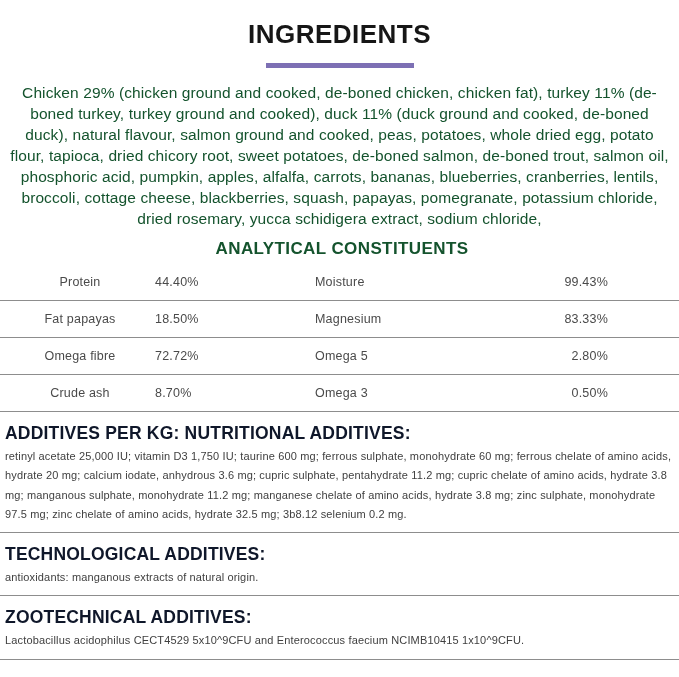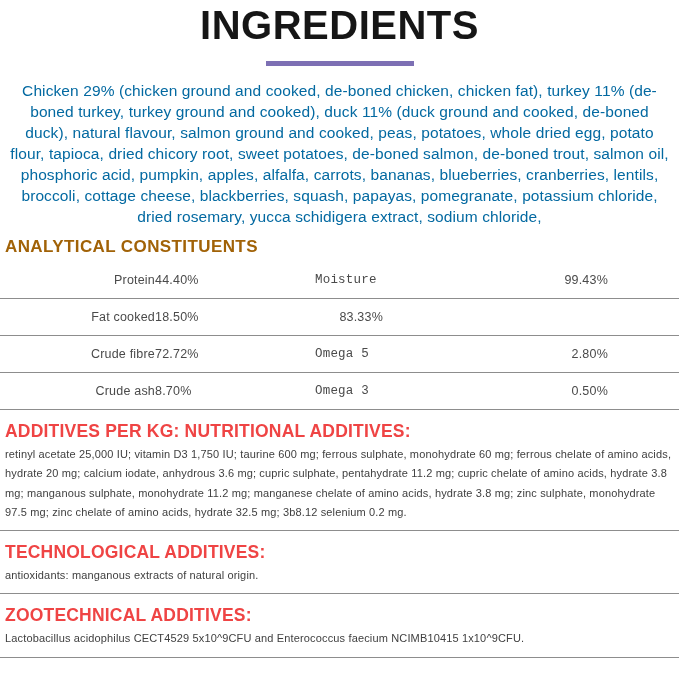--- a/index.html
+++ b/index.html
@@ -5,50 +5,50 @@
   * { margin:0; padding:0; box-sizing:border-box; }
   html,body { background:#ffffff; }
   body {
     width:679px; height:677px; overflow:hidden;
     font-family:"Liberation Sans", sans-serif;
     color:#3e3e3e;
   }
   .page { width:679px; height:677px; background:#fff; }
 
   .title {
-    text-align:center; font-size:40px; font-weight:800;
-    letter-spacing:0.5px; color:#161616; padding-top:3px;
+    text-align:center; font-size:26px; font-weight:800;
+    letter-spacing:0.5px; color:#161616; padding-top:19px;
   }
   .accent-bar { width:148px; height:5px; margin:13px auto 0; background:#7d70b4; }
 
   .ingredients-paragraph {
     margin:14px 8px 0; text-align:center;
-    font-size:15.5px; line-height:21px; color:#0369a1; letter-spacing:0.1px;
+    font-size:15.5px; line-height:21px; color:#14532d; letter-spacing:0.1px;
   }
 
   .analytical-heading {
     margin:10px 0 0 5px; font-size:17px; font-weight:bold;
-    letter-spacing:0.4px; color:#a16207;
+    letter-spacing:0.4px; color:#14532d;text-align:center;
   }
 
   .analytical-table { margin-top:5px; }
   .a-row {
     display:flex; align-items:center; height:37px;
     border-bottom:1px solid #8d8d8d;
     font-size:12.5px; color:#4a4a4a; padding-left:5px;
     letter-spacing:0.2px;
   }
-  .t-label1 { width:150px; text-align:right; }
+  .t-label1 { width:150px; text-align:center; }
   .t-val1   { width:110px; }
-  .t-label2 { width:175px; margin-left:50px; text-align:left;font-family:Liberation Mono, monospace; }
+  .t-label2 { width:175px; margin-left:50px; text-align:left; }
   .t-val2   { width:118px; text-align:right; }
 
   .section { margin-top:11px; }
   .section-heading2 {
-    font-size:17.5px; font-weight:bold; color:#ef4444;
+    font-size:17.5px; font-weight:bold; color:#0f172a;
     margin:0 12px 3px 5px; letter-spacing:0.2px;
   }
   .section-body {
     margin:0 5px; font-size:11px; line-height:19.3px;
     color:#404040; letter-spacing:0.15px;
   }
   .divider { border:0; border-top:1px solid #8d8d8d; margin:8px 0 0 0; }
 </style>
 </head>
 <body>
@@ -63,26 +63,27 @@
   <h2 class="analytical-heading">ANALYTICAL CONSTITUENTS</h2>
 
   <div class="analytical-table">
     <div class="a-row">
       <span class="t-label1">Protein</span>
       <span class="t-val1">44.40%</span>
       <span class="t-label2">Moisture</span>
       <span class="t-val2">99.43%</span>
     </div>
     <div class="a-row">
-      <span class="t-label1">Fat cooked</span>
+      <span class="t-label1">Fat papayas</span>
       <span class="t-val1">18.50%</span>
+      <span class="t-label2">Magnesium</span>
       <span class="t-val2">83.33%</span>
     </div>
     <div class="a-row">
-      <span class="t-label1">Crude fibre</span>
+      <span class="t-label1">Omega fibre</span>
       <span class="t-val1">72.72%</span>
       <span class="t-label2">Omega 5</span>
       <span class="t-val2">2.80%</span>
     </div>
     <div class="a-row">
       <span class="t-label1">Crude ash</span>
       <span class="t-val1">8.70%</span>
       <span class="t-label2">Omega 3</span>
       <span class="t-val2">0.50%</span>
     </div>

